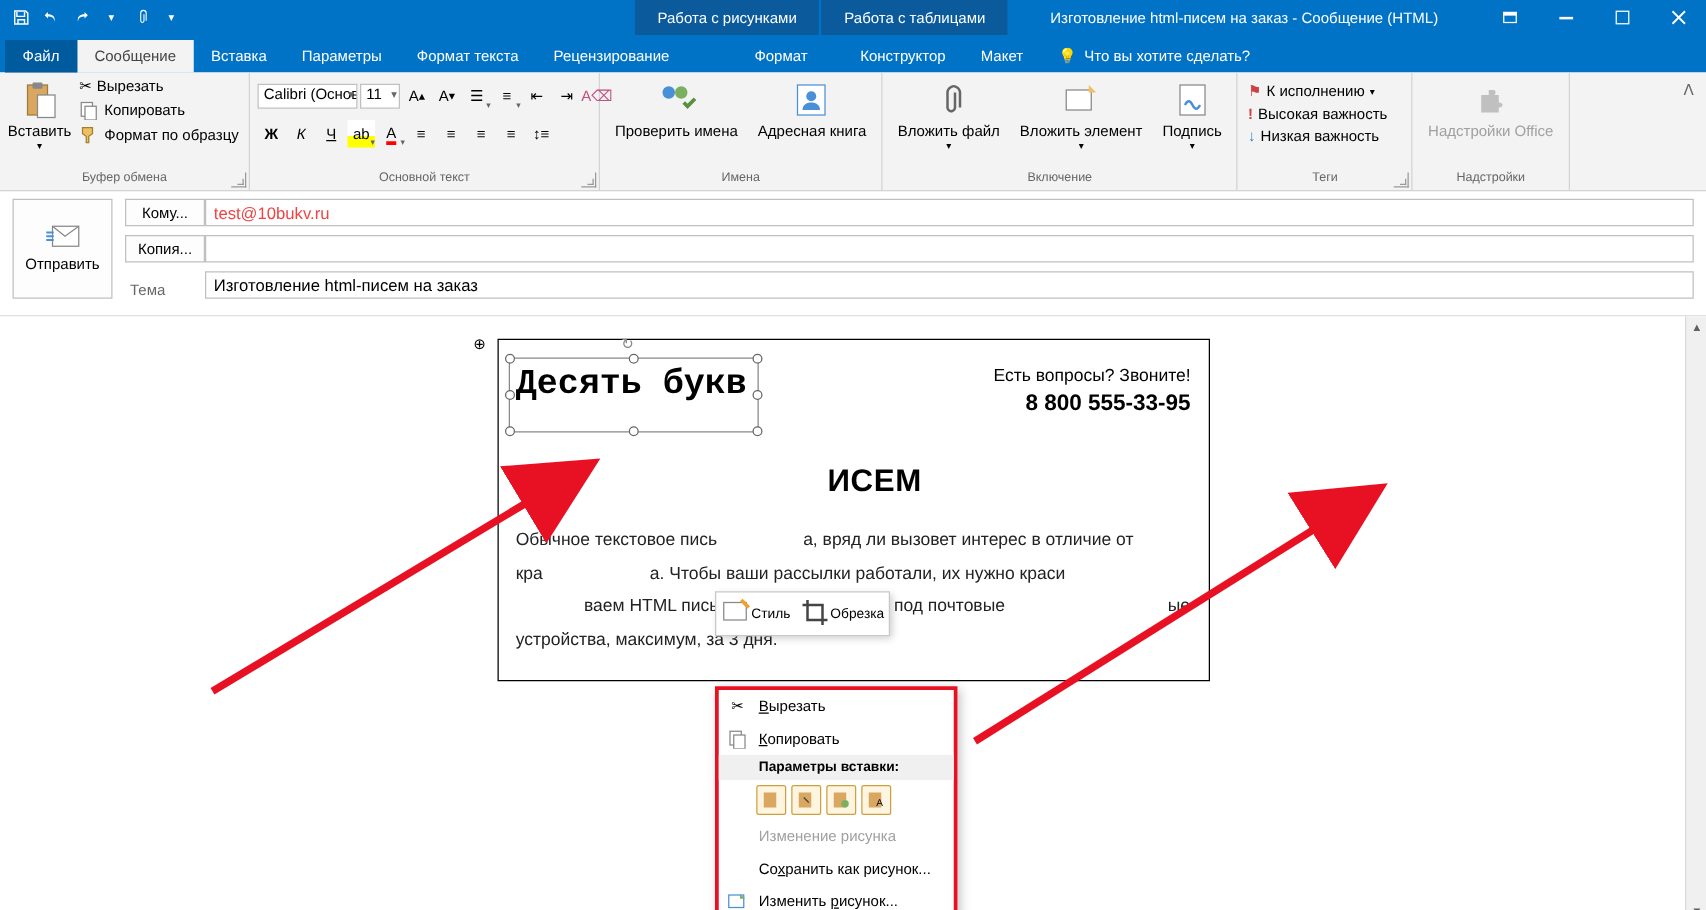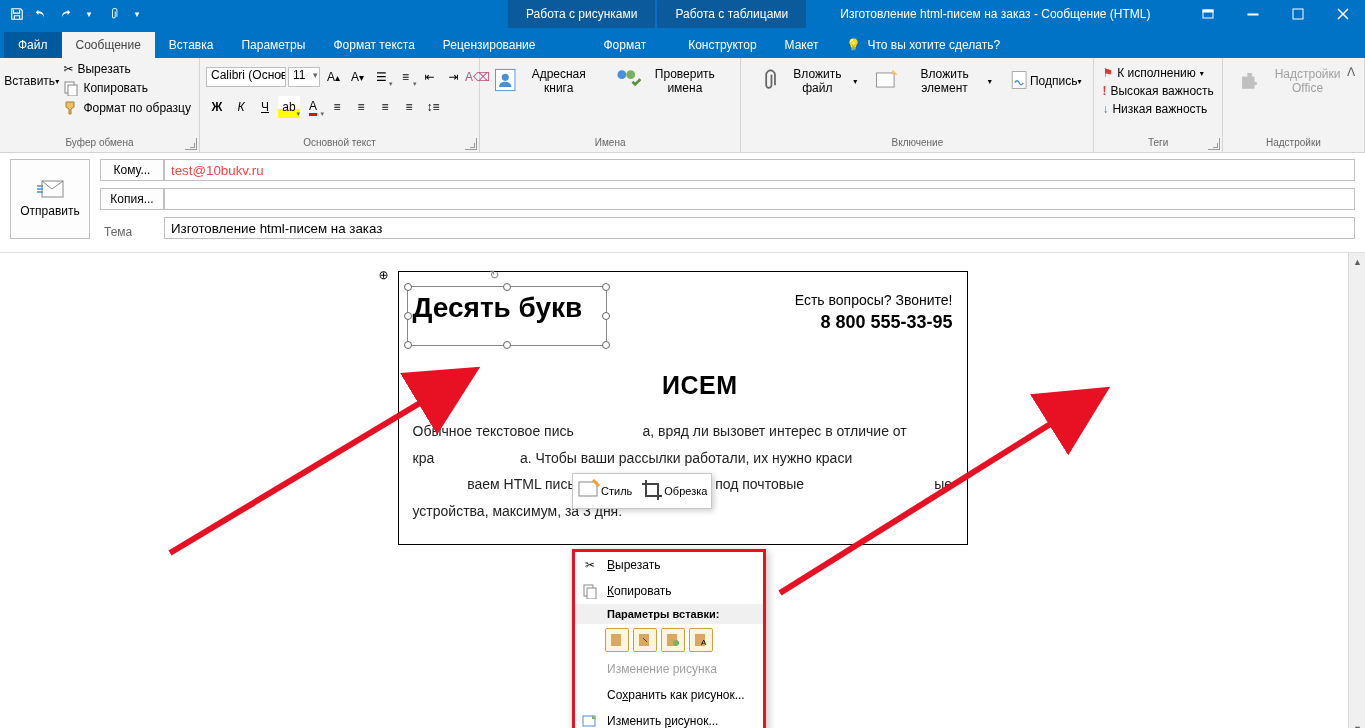--- a/index.html
+++ b/index.html
@@ -18,21 +18,21 @@
 .menu-tab{padding:6px 14px;cursor:pointer}
 .menu-tab.file{background:#005a9e;margin-left:4px}
 .menu-tab.active{background:#f3f3f3;color:#444}
 .tell-me{margin-left:8px;display:flex;align-items:center;gap:6px;padding:6px}
 .ribbon{height:95px;background:#f3f3f3;border-bottom:1px solid #d4d4d4;display:flex}
 .rgroup{border-right:1px solid #d4d4d4;display:flex;flex-direction:column;padding:2px 4px;position:relative}
 .rgroup-body{flex:1;display:flex;align-items:flex-start}
 .rgroup-label{text-align:center;color:#666;font-size:10px;padding-bottom:2px}
 .dialog-ln{position:absolute;right:2px;bottom:2px;width:12px;height:12px;border:1px solid #999;border-top:none;border-left:none;cursor:pointer}
 .dialog-ln::after{content:"";position:absolute;right:1px;bottom:1px;width:4px;height:4px;border-right:1px solid #999;border-bottom:1px solid #999}
-.big-btn{display:flex;flex-direction:row;align-items:center;justify-content:center;padding:4px 8px;cursor:pointer;min-width:48px}
+.big-btn{display:flex;flex-direction:column;align-items:center;justify-content:space-between;padding:4px 8px;cursor:pointer;min-width:48px}
 .big-btn .ico{width:32px;height:32px;margin-bottom:2px}
 .small-row{display:flex;align-items:center;gap:4px;padding:2px 4px;cursor:pointer;white-space:nowrap}
 .small-row .ico{width:16px;height:16px}
 .font-row{display:flex;align-items:center;gap:2px;padding:2px}
 .font-combo{border:1px solid #c0c0c0;background:#fff;height:20px;padding:0 14px 0 4px;position:relative;min-width:70px}
 .font-combo.sz{min-width:32px}
 .font-combo::after{content:"▾";position:absolute;right:2px;top:2px;font-size:9px;color:#666}
 .fmt-btn{width:22px;height:22px;display:flex;align-items:center;justify-content:center;cursor:pointer;position:relative}
 .fmt-btn.dd::after{content:"▾";font-size:7px;position:absolute;right:0;bottom:0;color:#666}
 .compose{display:flex;padding:6px 10px;gap:10px}
@@ -48,21 +48,21 @@
 .sb-btn{width:17px;height:17px;display:flex;align-items:center;justify-content:center;color:#606060;font-size:9px;cursor:pointer}
 .sb-btn.dn{position:absolute;bottom:0}
 .email-body{width:570px;margin:18px auto 0;border:1px solid #000;padding:20px 14px;background:#fff;position:relative}
 .logo-sel{position:absolute;left:-6px;top:-6px;width:200px;height:60px;border:1px solid #888}
 .handle{width:8px;height:8px;background:#fff;border:1px solid #666;border-radius:50%;position:absolute}
 .h-tl{left:-4px;top:-4px}.h-tr{right:-4px;top:-4px}.h-bl{left:-4px;bottom:-4px}.h-br{right:-4px;bottom:-4px}
 .h-tm{left:50%;top:-4px;margin-left:-4px}.h-bm{left:50%;bottom:-4px;margin-left:-4px}
 .h-ml{left:-4px;top:50%;margin-top:-4px}.h-mr{right:-4px;top:50%;margin-top:-4px}
 .rotate{position:absolute;left:50%;top:-24px;margin-left:-8px;width:16px;height:16px;color:#888}
 .anchor{position:absolute;left:-20px;top:-4px;width:14px;height:14px}
-.logo-txt{font-family:Liberation Sans, sans-serif;font-size:28px;font-weight:bold}
+.logo-txt{font-family:Liberation Mono, monospace;font-size:28px;font-weight:bold}
 .hdr-right{text-align:right}
 .email-top{display:flex;justify-content:space-between;align-items:flex-start}
 .email-h1{font-weight:bold;font-size:25px;margin:38px 0 18px;letter-spacing:0.5px}
 .email-p{font-size:14px;line-height:1.9;color:#222}
 .mini-tb{position:absolute;left:572px;top:220px;background:#fff;border:1px solid #c8c8c8;box-shadow:2px 2px 6px rgba(0,0,0,0.2);padding:4px;display:flex;gap:8px;z-index:5}
 .mini-item{display:flex;align-items:center;font-size:11px;cursor:pointer}
 .mini-item .ico{width:24px;height:24px;margin-bottom:2px}
 .ctx-menu{position:absolute;left:572px;top:296px;width:194px;background:#fff;border:3px solid #e81123;box-shadow:2px 2px 8px rgba(0,0,0,0.25);z-index:10}
 .ctx-item{display:flex;align-items:center;padding:4px 8px 4px 6px;cursor:pointer;position:relative;min-height:23px}
 .ctx-item.disabled{color:#a0a0a0;cursor:default}
@@ -219,33 +219,33 @@
       </div>
     </div>
     <div class="rgroup-label">Основной текст</div>
     <div class="dialog-ln"></div>
   </div>
 
   <div class="rgroup">
     <div class="rgroup-body">
       <div class="big-btn">
           <svg class="ico" viewBox="0 0 32 32">
+            <circle cx="10" cy="10" r="5" fill="#4a90d9"></circle>
+            <circle cx="20" cy="10" r="5" fill="#7ab060"></circle>
+            <path d="M22 18l3 3 6-6" stroke="#5a9040" stroke-width="3" fill="none"></path>
+          </svg>
+          <span style="text-align:center">Проверить имена</span>
+        </div>
+      <div class="big-btn">
+          <svg class="ico" viewBox="0 0 32 32">
             <rect x="4" y="4" width="22" height="24" fill="#fff" stroke="#4a90d9"></rect>
             <circle cx="15" cy="13" r="4" fill="#4a90d9"></circle>
             <path d="M8 24c0-4 3-6 7-6s7 2 7 6" fill="#4a90d9"></path>
           </svg>
           <span style="text-align:center">Адресная книга</span>
-        </div>
-      <div class="big-btn">
-          <svg class="ico" viewBox="0 0 32 32">
-            <circle cx="10" cy="10" r="5" fill="#4a90d9"></circle>
-            <circle cx="20" cy="10" r="5" fill="#7ab060"></circle>
-            <path d="M22 18l3 3 6-6" stroke="#5a9040" stroke-width="3" fill="none"></path>
-          </svg>
-          <span style="text-align:center">Проверить имена</span>
         </div>
     </div>
     <div class="rgroup-label">Имена</div>
   </div>
 
   <div class="rgroup">
     <div class="rgroup-body">
       <div class="big-btn">
           <svg class="ico" viewBox="0 0 32 32">
             <path d="M20 6c-2 0-4 2-4 4v12c0 1 1 2 2 2s2-1 2-2V10h2v12c0 2-2 4-4 4s-4-2-4-4V10c0-3 3-6 6-6s6 3 6 6v12h-2V10c0-2-2-4-4-4z" fill="#666"></path>

